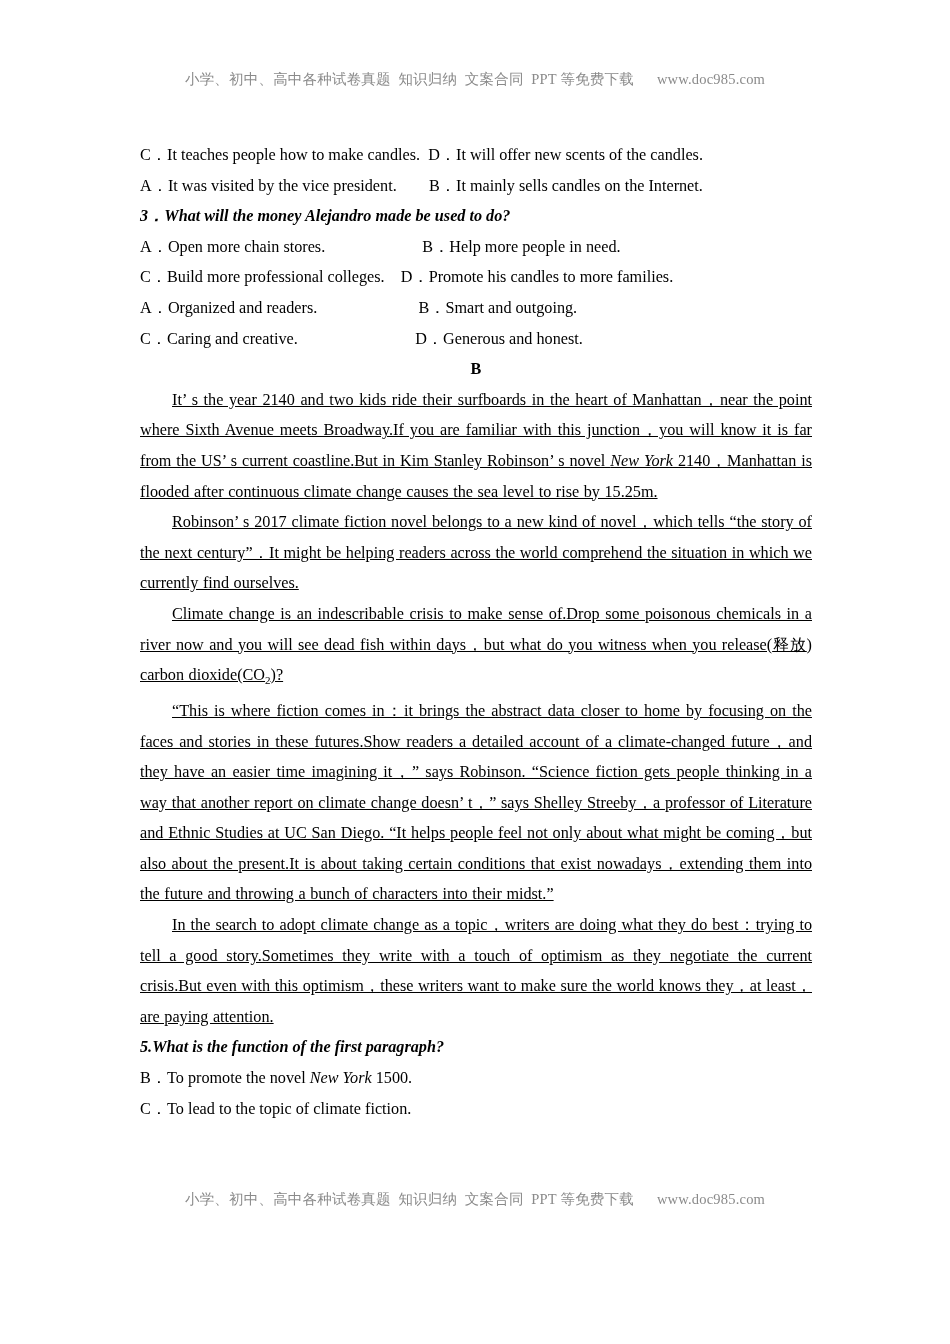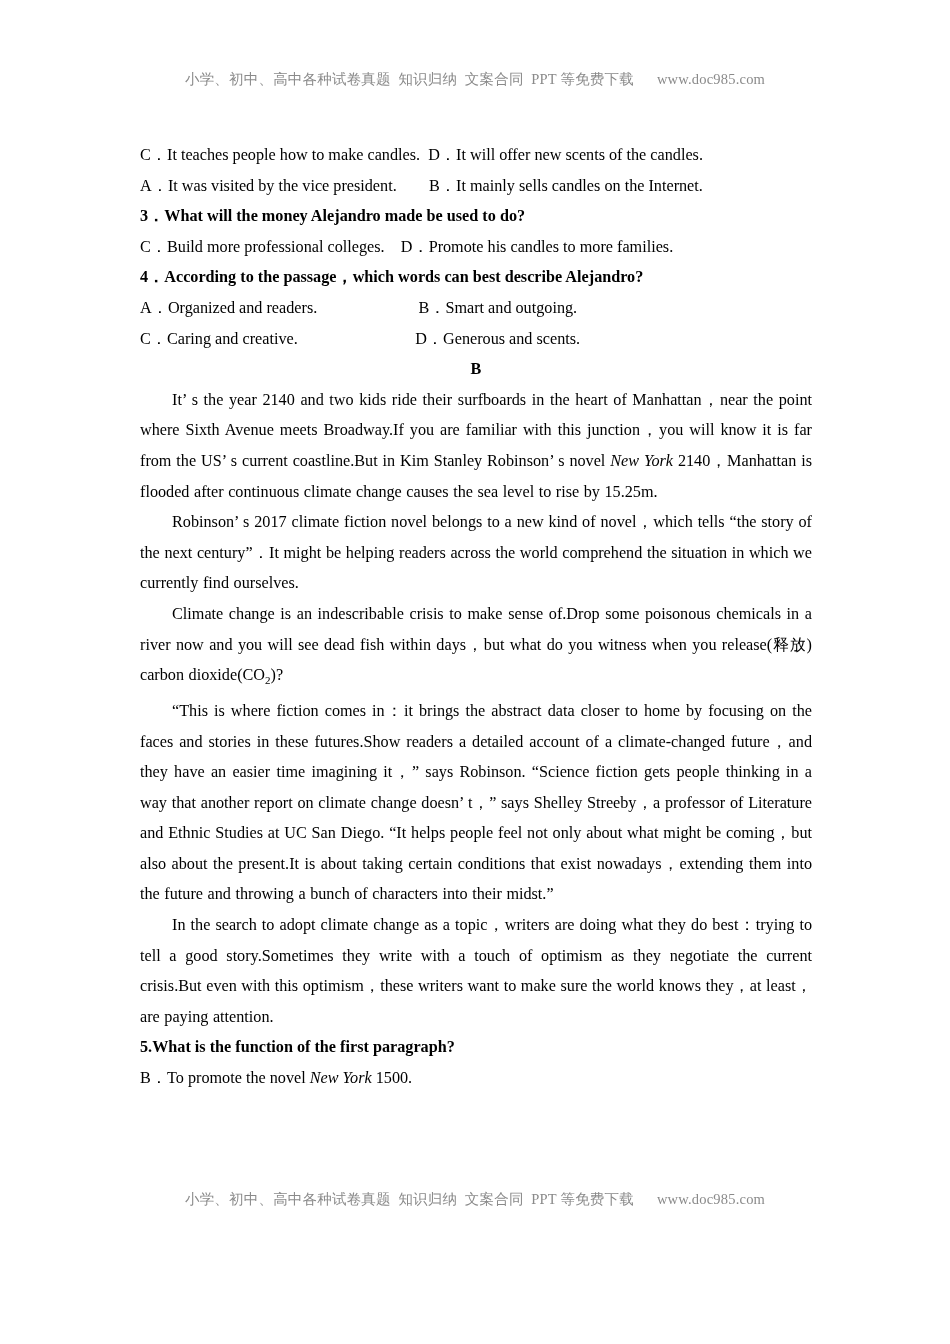--- a/index.html
+++ b/index.html
@@ -52,39 +52,41 @@
     line-height: 30.6px;
     white-space: pre;
     display: block;
   }
 
   .q-head {
     font-size: 16.2px;
     line-height: 30.6px;
     font-weight: bold;
     white-space: pre;
+    font-style: italic;
   }
 
   .section-letter {
     font-size: 16.2px;
     line-height: 30.6px;
     font-weight: bold;
     text-align: center;
     width: 672px;
   }
 
   
   .para {
     font-size: 16.2px;
     line-height: 30.6px;
     text-align: justify;
     text-justify: inter-word;
     text-indent: 32px;
     margin: 0;
     word-spacing: 0.5px;
+    text-decoration: underline;
   }
 
   .para i, .ital { font-style: italic; }
 
   .cjk {
     font-family: "DejaVu Sans", "Liberation Sans", sans-serif;
     font-size: 16px;
   }
 
   sub { font-size: 0.68em; }
@@ -95,35 +97,36 @@
 <div class="page">
 
   <div class="running-head top">小学、初中、高中各种试卷真题  知识归纳  文案合同  PPT 等免费下载      www.doc985.com</div>
 
   <div class="content">
 
     <div class="opt-row">C．It teaches people how to make candles.  D．It will offer new scents of the candles.</div>
     <div class="opt-row">A．It was visited by the vice president.        B．It mainly sells candles on the Internet.</div>
 
     <div class="q-head">3．What will the money Alejandro made be used to do?</div>
+    <div class="opt-row">A．Open more chain stores.                        B．Help more people in need.</div>
     <div class="opt-row">C．Build more professional colleges.    D．Promote his candles to more families.</div>
 
-    <div class="q-head">4．According to the passage，which words can best describe Alejandro?</div>
     <div class="opt-row">A．Organized and readers.                         B．Smart and outgoing.</div>
-    <div class="opt-row">C．Caring and creative.                             D．Generous and scents.</div>
+    <div class="opt-row">C．Caring and creative.                             D．Generous and honest.</div>
 
     <div class="section-letter">B</div>
 
     <p class="para"><span>It’ s the year 2140 and two kids ride their surfboards in the heart of Manhattan，near the point where Sixth Avenue meets Broadway.If you are familiar with this junction，you will know it is far from the US’ s current coastline.But in Kim Stanley Robinson’ s novel </span><i class="ital">New York</i><span> 2140，Manhattan is flooded after continuous climate change causes the sea level to rise by 15.25m.</span></p>
     <p class="para"><span>Robinson’ s 2017 climate fiction novel belongs to a new kind of novel，which tells “the story of the next century”．It might be helping readers across the world comprehend the situation in which we currently find ourselves.</span></p>
     <p class="para"><span>Climate change is an indescribable crisis to make sense of.Drop some poisonous chemicals in a river now and you will see dead fish within days，but what do you witness when you release(</span><span class="cjk">释放</span><span>) carbon dioxide(CO</span><sub>2</sub><span>)?</span></p>
     <p class="para"><span>“This is where fiction comes in：it brings the abstract data closer to home by focusing on the faces and stories in these futures.Show readers a detailed account of a climate-changed future，and they have an easier time imagining it，” says Robinson. “Science fiction gets people thinking in a way that another report on climate change doesn’ t，” says Shelley Streeby，a professor of Literature and Ethnic Studies at UC San Diego. “It helps people feel not only about what might be coming，but also about the present.It is about taking certain conditions that exist nowadays，extending them into the future and throwing a bunch of characters into their midst.”</span></p>
     <p class="para"><span>In the search to adopt climate change as a topic，writers are doing what they do best：trying to tell a good story.Sometimes they write with a touch of optimism as they negotiate the current crisis.But even with this optimism，these writers want to make sure the world knows they，at least，are paying attention.</span></p>
 
     <div class="q-head">5.What is the function of the first paragraph?</div>
 
     <div class="opt-row"><span>B．</span><span><span>To promote the novel </span><i class="ital">New York</i><span> 1500.</span></span></div>
+    <div class="opt-row"><span>C．</span><span><span>To lead to the topic of climate fiction.</span></span></div>
 
   </div>
 
   <div class="running-head bottom">小学、初中、高中各种试卷真题  知识归纳  文案合同  PPT 等免费下载      www.doc985.com</div>
 
 </div>
 
 </body></html>

